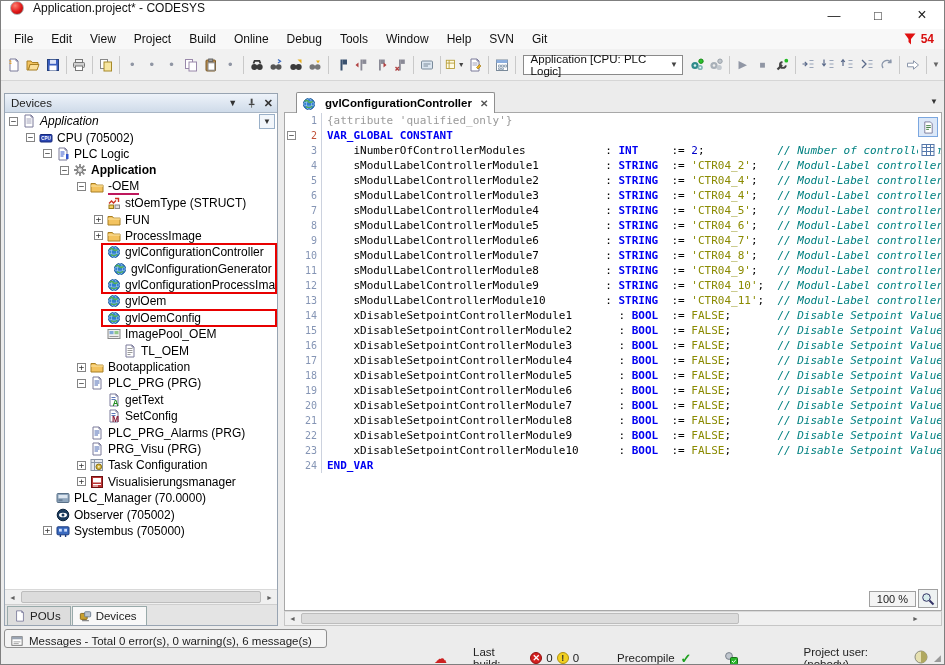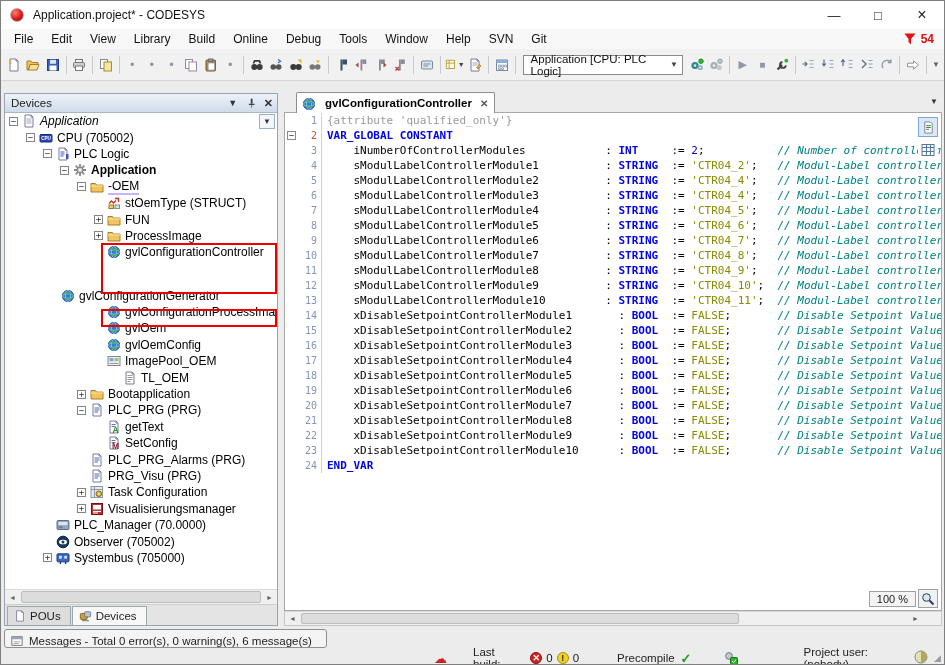--- a/index.html
+++ b/index.html
@@ -3,21 +3,21 @@
 <meta charset="utf-8">
 <style>
   * { margin:0; padding:0; box-sizing:border-box; }
   html,body { background:#c8c8c8; }
   #app{
     position:relative; width:945px; height:665px; background:#ececec;
     font-family:"Liberation Sans", sans-serif; border:1px solid #7f7f7f; overflow:hidden;
   }
   
   .titlebar{ position:absolute; top:0; left:0; right:0; height:28px; background:#ffffff;
-    display:flex; align-items:center; }
+    display:flex; align-items:flex-start; }
   .logo{ width:14px; height:14px; border-radius:50%; margin:0 9px 0 9px;
     background:radial-gradient(circle at 35% 30%, #ff8070, #e01818 55%, #8f0000);
     border:1px solid #b0b0b0; }
   .title-text{ font-size:12px; color:#111; }
   .win-buttons{ margin-left:auto; display:flex; height:100%; }
   .win-btn{ width:44px; height:100%; display:flex; align-items:center; justify-content:center;
     font-size:13px; color:#222; cursor:default; }
   
   .menubar{ position:absolute; top:28px; left:0; right:0; height:20px; background:#f8f8f8;
     display:flex; align-items:center; padding-left:4px; font-size:12px; color:#111; }
@@ -43,21 +43,21 @@
   .ph-ico{ font-size:9px; width:12px; text-align:center; }
   .tree{ position:relative; flex:1 1 auto; overflow:hidden; background:#fff; }
   .tree-row{ height:16.4px; display:flex; align-items:center; font-size:12px; color:#000; white-space:nowrap; }
   .expand{ width:9px; height:9px; border:1px solid #848484; background:#fff; color:#333;
     font-size:9px; line-height:7px; text-align:center; margin-right:4px; flex:0 0 9px; font-family:"DejaVu Sans Mono",monospace; }
   .expand-sp{ width:13px; flex:0 0 13px; }
   .tree-icon{ width:14px; height:14px; margin-right:4px; flex:0 0 14px; }
   .tree-icon svg{ display:block; }
   .lbl-italic{ font-style:italic; }
   .lbl-bold{ font-weight:bold; }
-  .lbl-underline{ border-bottom:2px solid #c4b5fd; }
+  .lbl-underline{ border-bottom:2px solid #be185d; }
   .row-combo{ position:absolute; right:2px; top:1px; width:16px; height:15px; border:1px solid #9ab0c8;
     background:#f2f6fb; font-size:8px; color:#333; text-align:center; line-height:14px; }
   .red-box{ position:absolute; left:96px; width:176px; border:2px solid #e80000; pointer-events:none; z-index:4; }
   .hscroll{ height:15px; background:#f0f0f0; border-top:1px solid #d9d9d9; display:flex; align-items:stretch; }
   .sb-btn{ width:15px; display:flex; align-items:center; justify-content:center; font-size:7px; color:#606060; background:#f0f0f0; }
   .sb-track{ flex:1; position:relative; }
   .sb-thumb{ position:absolute; top:1px; bottom:1px; background:#dcdcdc; border:1px solid #bdbdbd; border-radius:2px; }
   .bottom-tabs{ height:21px; background:#e4e4e4; display:flex; align-items:flex-end; padding-left:2px; gap:1px;
     border-top:1px solid #cfcfcf; }
   .btab{ display:flex; align-items:center; gap:4px; font-size:11.5px; padding:2px 9px 3px 6px;
@@ -118,21 +118,21 @@
       <div class="win-btn">□</div>
       <div class="win-btn" style="font-size:16px">×</div>
     </div>
   </div>
 
   <div class="menubar">
     <span style="display:flex" id="menu-items">
         <span class="menu-item">File</span>
         <span class="menu-item">Edit</span>
         <span class="menu-item">View</span>
-        <span class="menu-item">Library</span>
+        <span class="menu-item">Project</span>
         <span class="menu-item">Build</span>
         <span class="menu-item">Online</span>
         <span class="menu-item">Debug</span>
         <span class="menu-item">Tools</span>
         <span class="menu-item">Window</span>
         <span class="menu-item">Help</span>
         <span class="menu-item">SVN</span>
         <span class="menu-item">Git</span>
       </span>
     <span class="menu-right">
@@ -477,21 +477,21 @@
             <svg width="14" height="14" viewBox="0 0 14 14">
               <circle cx="7" cy="7" r="5.6" fill="#2f7fd0" stroke="#1a5a9a"></circle>
               <ellipse cx="7" cy="7" rx="2.6" ry="5.6" fill="none" stroke="#a8cdee" stroke-width=".7"></ellipse>
               <ellipse cx="7" cy="7" rx="5.6" ry="2.2" fill="none" stroke="#a8cdee" stroke-width=".7"></ellipse>
               <path d="M2.6 4.4c1.6-1.4 3.2-1 4 .3.8 1.2 2.6.8 4-.4" stroke="#4fae57" stroke-width="1.6" fill="none"></path>
               <path d="M4 9.6c1.8 1.2 4.6 1 6-.4" stroke="#4fae57" stroke-width="1.3" fill="none"></path>
             </svg>
           </span>
           <span>gvlConfigurationController</span>
         </div>
-        <div class="tree-row" style="padding-left: 43px; margin-top: 27px;">
+        <div class="tree-row" style="padding-left: 95px;">
           <span class="expand-sp"></span>
           <span class="tree-icon">
             <svg width="14" height="14" viewBox="0 0 14 14">
               <circle cx="7" cy="7" r="5.6" fill="#2f7fd0" stroke="#1a5a9a"></circle>
               <ellipse cx="7" cy="7" rx="2.6" ry="5.6" fill="none" stroke="#a8cdee" stroke-width=".7"></ellipse>
               <ellipse cx="7" cy="7" rx="5.6" ry="2.2" fill="none" stroke="#a8cdee" stroke-width=".7"></ellipse>
               <path d="M2.6 4.4c1.6-1.4 3.2-1 4 .3.8 1.2 2.6.8 4-.4" stroke="#4fae57" stroke-width="1.6" fill="none"></path>
               <path d="M4 9.6c1.8 1.2 4.6 1 6-.4" stroke="#4fae57" stroke-width="1.3" fill="none"></path>
             </svg>
           </span>

